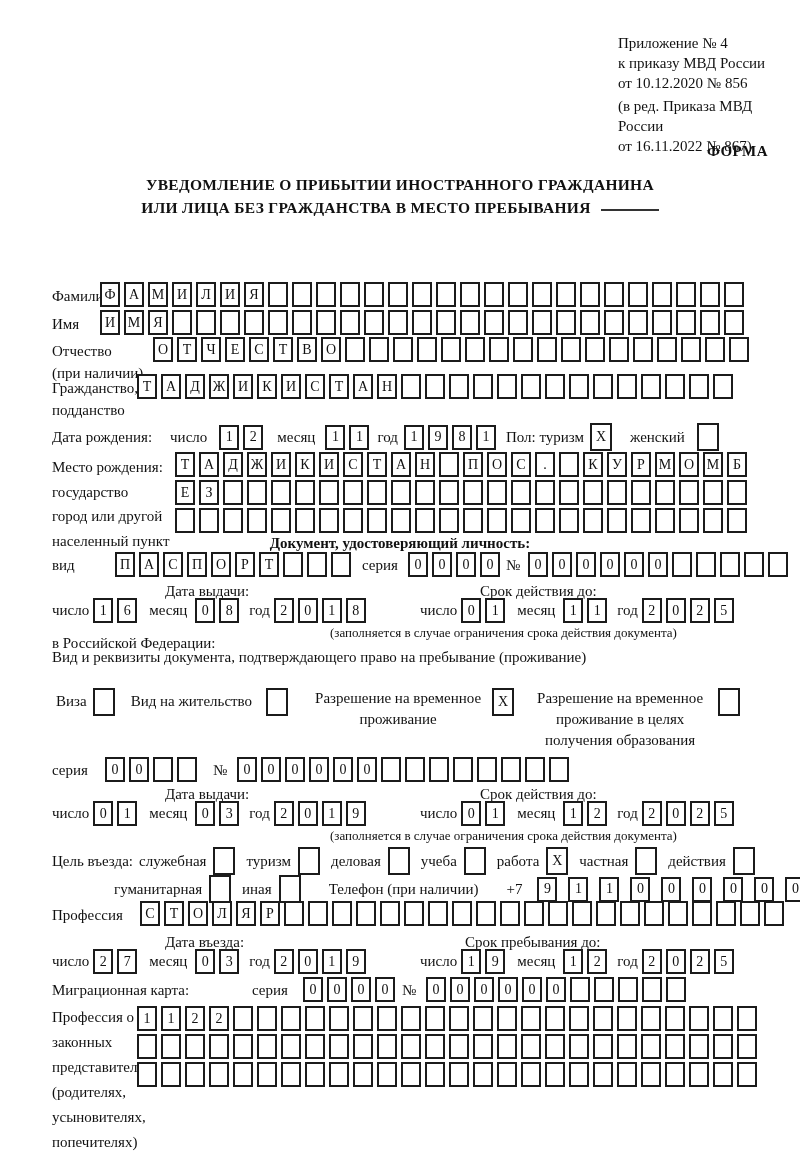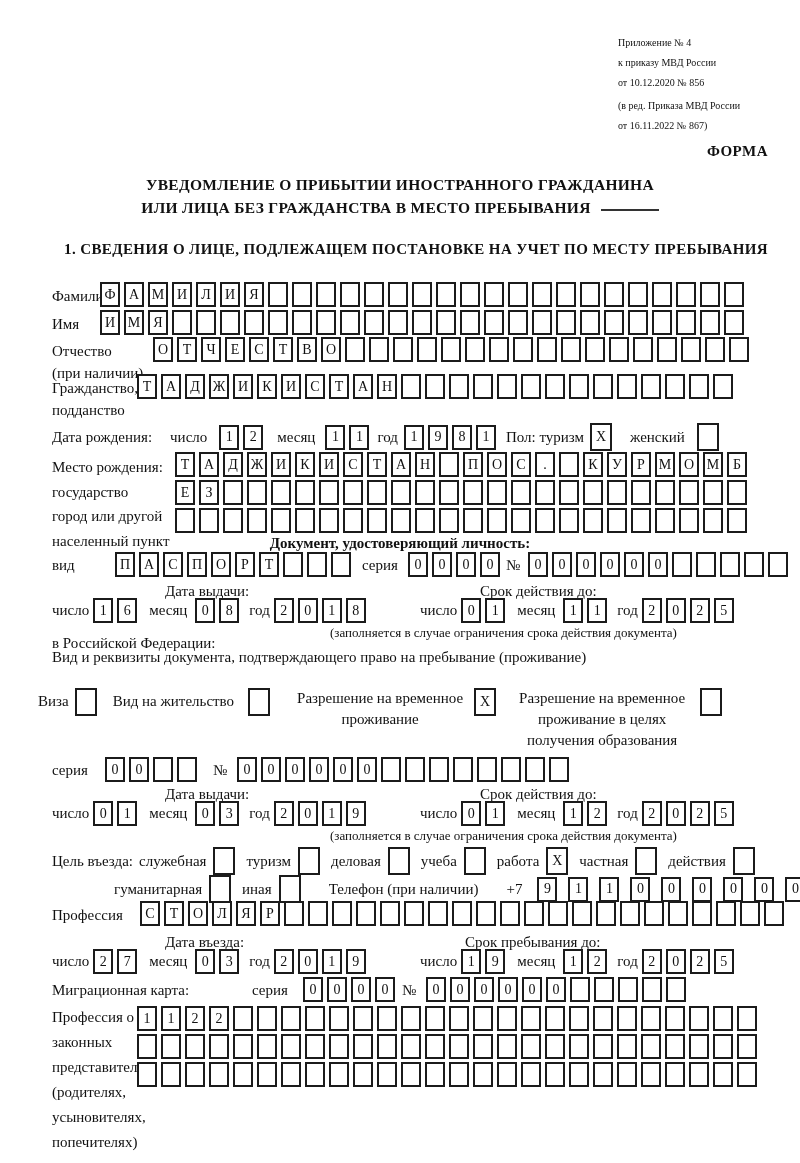--- a/index.html
+++ b/index.html
@@ -18,21 +18,21 @@
   .cell{width:20px;height:25px;border:2px solid #1b1b1b;box-sizing:border-box;flex:0 0 auto;
         display:flex;align-items:center;justify-content:center;font-size:14px;line-height:1;background:#fff;}
   .chk{width:22px;height:28px;}
   .flexrow{display:flex;align-items:center;}
   .flextop{display:flex;align-items:flex-start;}
   .uline{display:inline-block;width:58px;height:2px;background:#333;margin-left:10px;vertical-align:2px;}
   .wrap{white-space:normal;text-align:center;line-height:21px;font-size:15px;}
   .ml4{margin-left:4px;}.ml6{margin-left:6px;}.ml8{margin-left:8px;}.ml10{margin-left:10px;}
   .ml12{margin-left:12px;}.ml14{margin-left:14px;}.ml16{margin-left:16px;}.ml18{margin-left:18px;}
   .ml24{margin-left:24px;}.ml28{margin-left:28px;}
-  .hdr{font-size:10px;line-height:20px;}
+  .hdr{font-size:15px;line-height:20px;}
   .title{width:100%;font-size:15.5px;letter-spacing:.3px;}
   .options .olbl{font-size:15px;white-space:nowrap;margin-left:11px;}
   .options .olbl:first-child{margin-left:6px;}
   .options .cell{margin-left:7px;}
   .pt4{padding-top:5px;}
 </style>
 </head>
 <body>
 
 <div class="page">
@@ -46,21 +46,20 @@
       <div class="line">(в ред. Приказа МВД России</div>
       <div class="line">от 16.11.2022 № 867)</div>
     </div>
   <div class="abs b r" style="left:598px;top:143px;width:170px;letter-spacing:.5px;">ФОРМА</div>
 
   <div class="abs title b c" style="left:0;top:199px;">
     <span>ИЛИ ЛИЦА БЕЗ ГРАЖДАНСТВА В МЕСТО ПРЕБЫВАНИЯ</span><span class="uline"></span>
   </div>
   <div class="abs title b c" style="left:0;top:176px;">УВЕДОМЛЕНИЕ О ПРИБЫТИИ ИНОСТРАННОГО ГРАЖДАНИНА</div>
 
-  <div class="abs b" style="left:64px;top:241px;letter-spacing:.4px;">1. СВЕДЕНИЯ О ЛИЦЕ, ПОДЛЕЖАЩЕМ ПОСТАНОВКЕ НА УЧЕТ ПО МЕСТУ ПРЕБЫВАНИЯ</div>
 
   <div class="abs lbl" style="left:52px;top:288px;">Фамилия</div>
   <div class="abs cells" style="left:100px;top:282px;">
       <div class="cell">Ф</div>
       <div class="cell">А</div>
       <div class="cell">М</div>
       <div class="cell">И</div>
       <div class="cell">Л</div>
       <div class="cell">И</div>
       <div class="cell">Я</div>
@@ -367,21 +366,21 @@
         <div class="cell">0</div>
         <div class="cell">2</div>
         <div class="cell">5</div>
       </div>
   </div>
   <div class="abs note" style="left:330px;top:625px;">(заполняется в случае ограничения срока действия документа)</div>
 
   <div class="abs lbl" style="left:52px;top:649px;">Вид и реквизиты документа, подтверждающего право на пребывание (проживание)</div>
   <div class="abs lbl" style="left:52px;top:635px;">в Российской Федерации:</div>
 
-  <div class="abs flextop" style="left:38px;top:688px;">
+  <div class="abs flextop" style="left:56px;top:688px;">
     <span class="lbl pt4">Виза</span>
     <div class="cell chk ml6"></div>
     <span class="lbl pt4 ml16">Вид на жительство</span>
     <div class="cell chk ml14"></div>
     <span class="wrap ml24" style="width:172px;">Разрешение на временное проживание</span>
     <div class="cell chk ml8">X</div>
     <span class="wrap ml16" style="width:180px;margin-left:16px;">Разрешение на временное проживание в целях получения образования</span>
     <div class="cell chk ml8"></div>
   </div>
 

